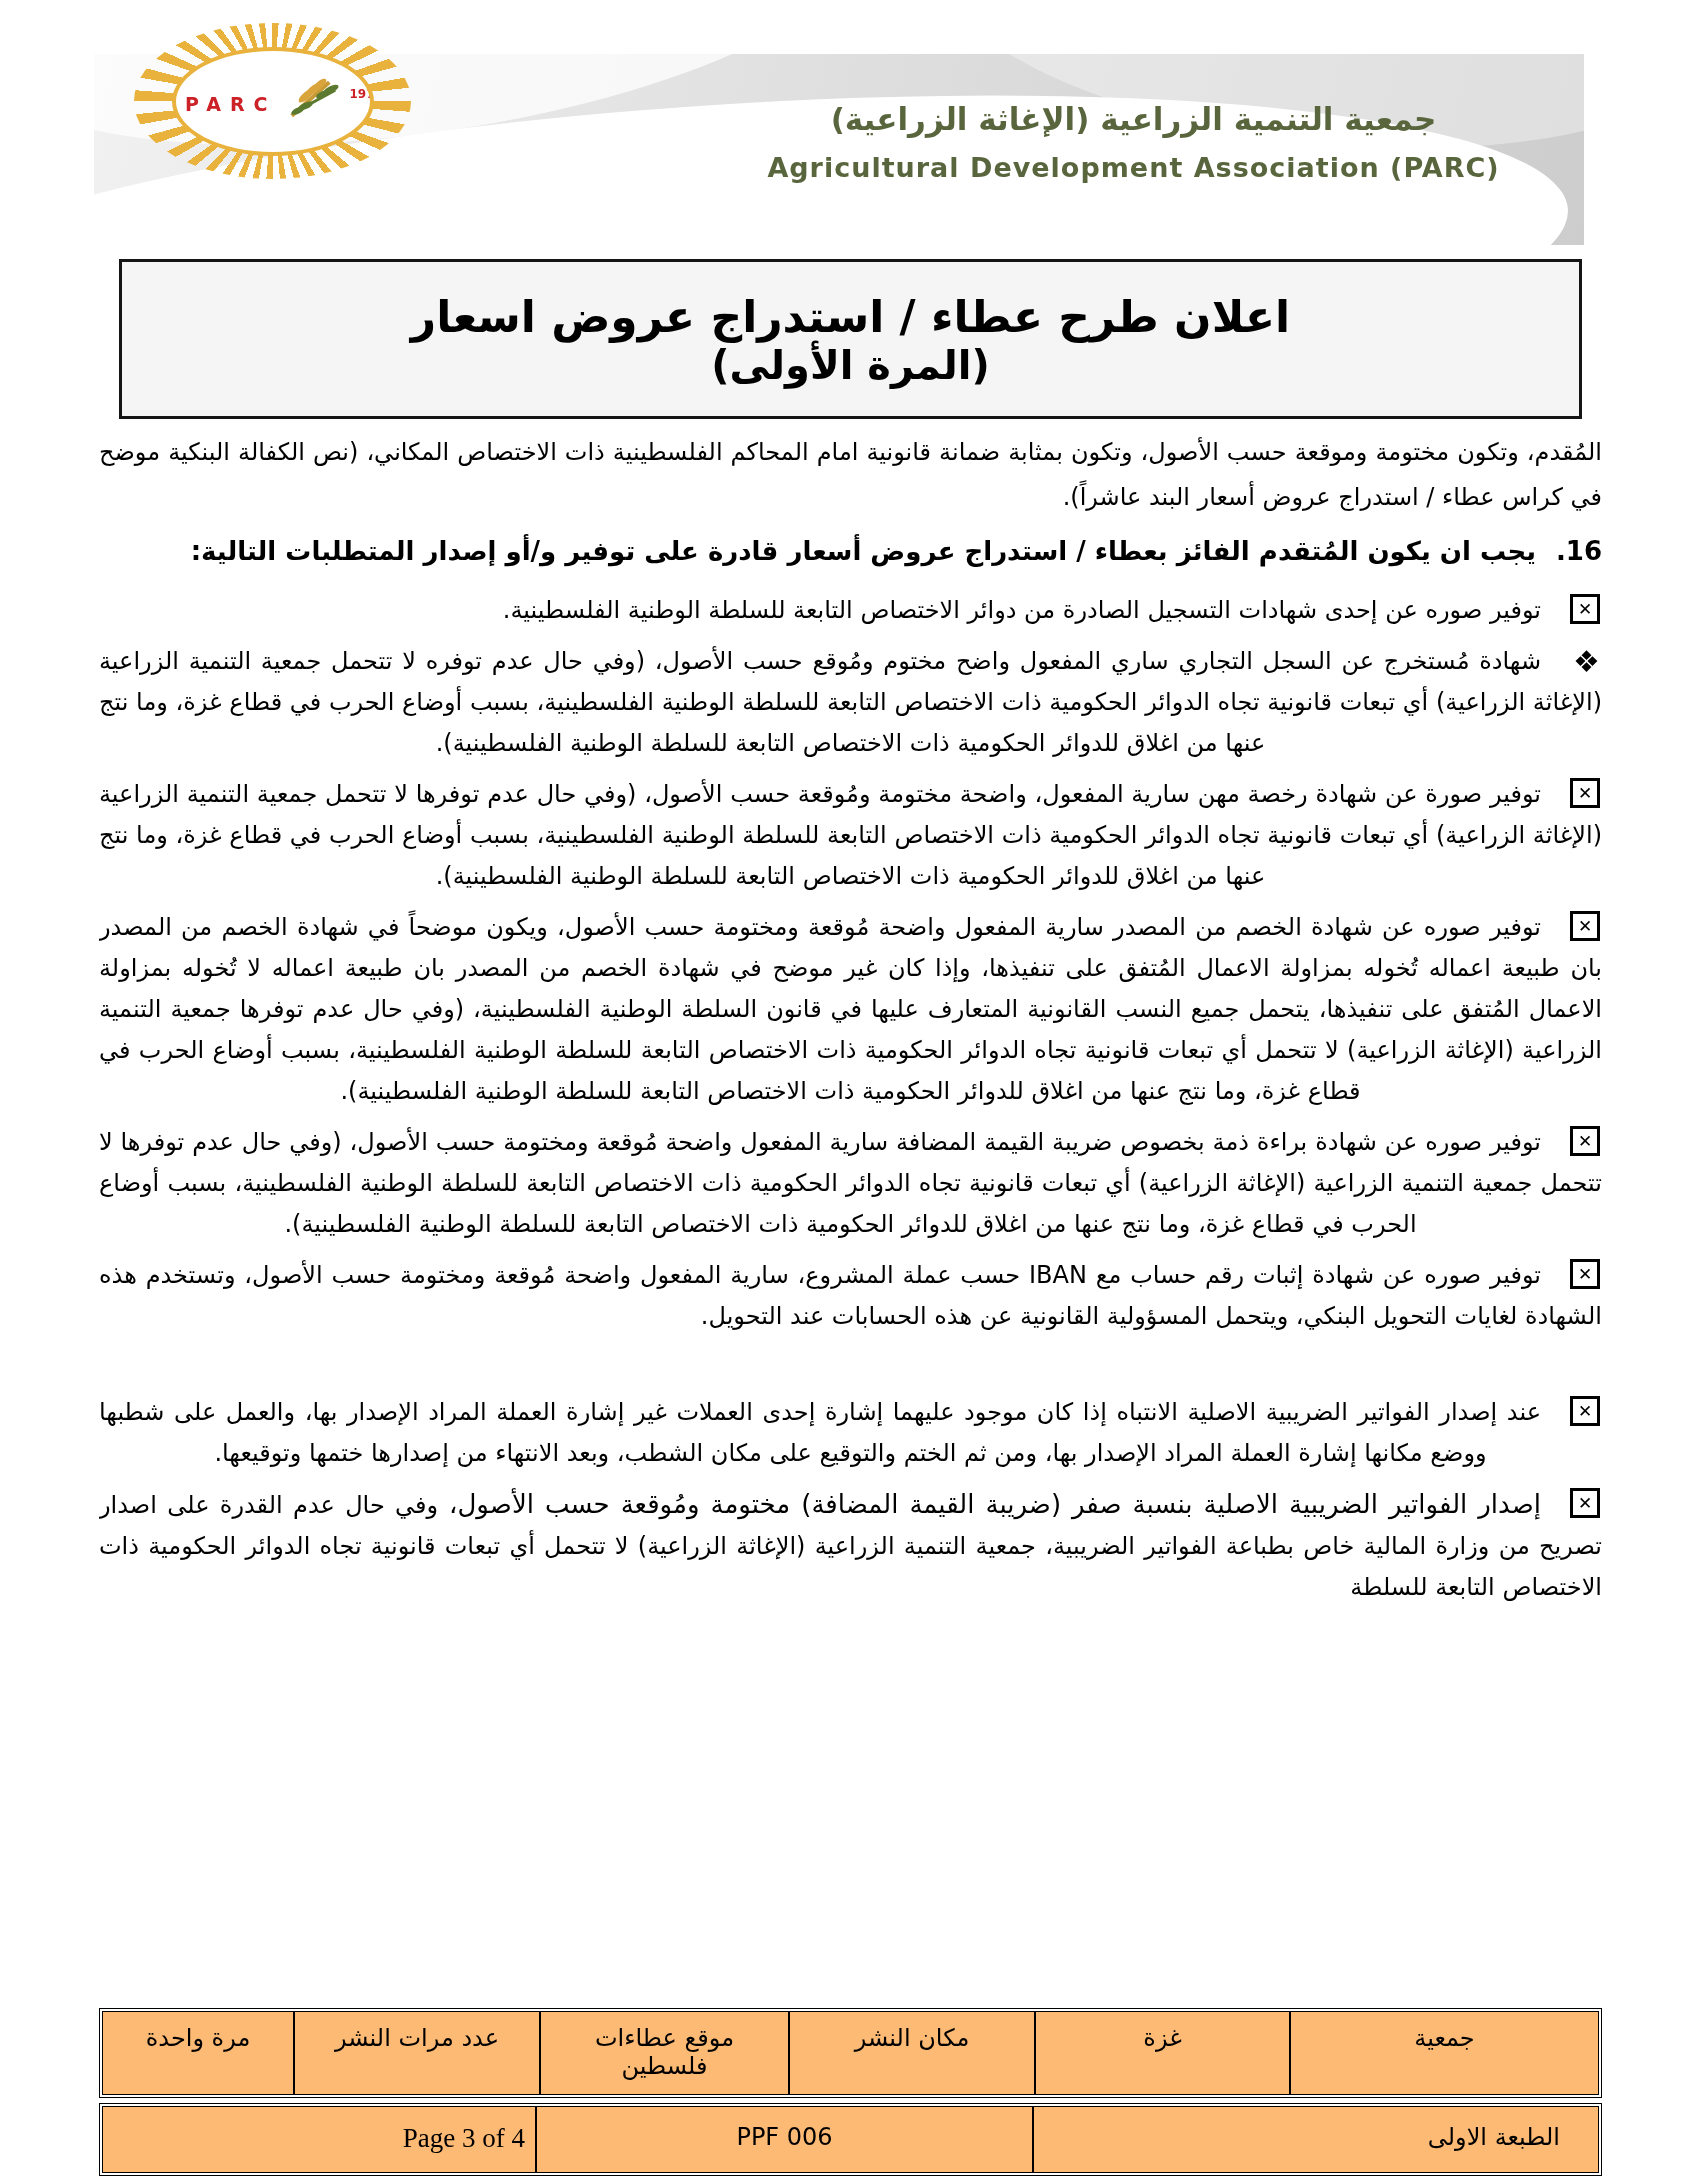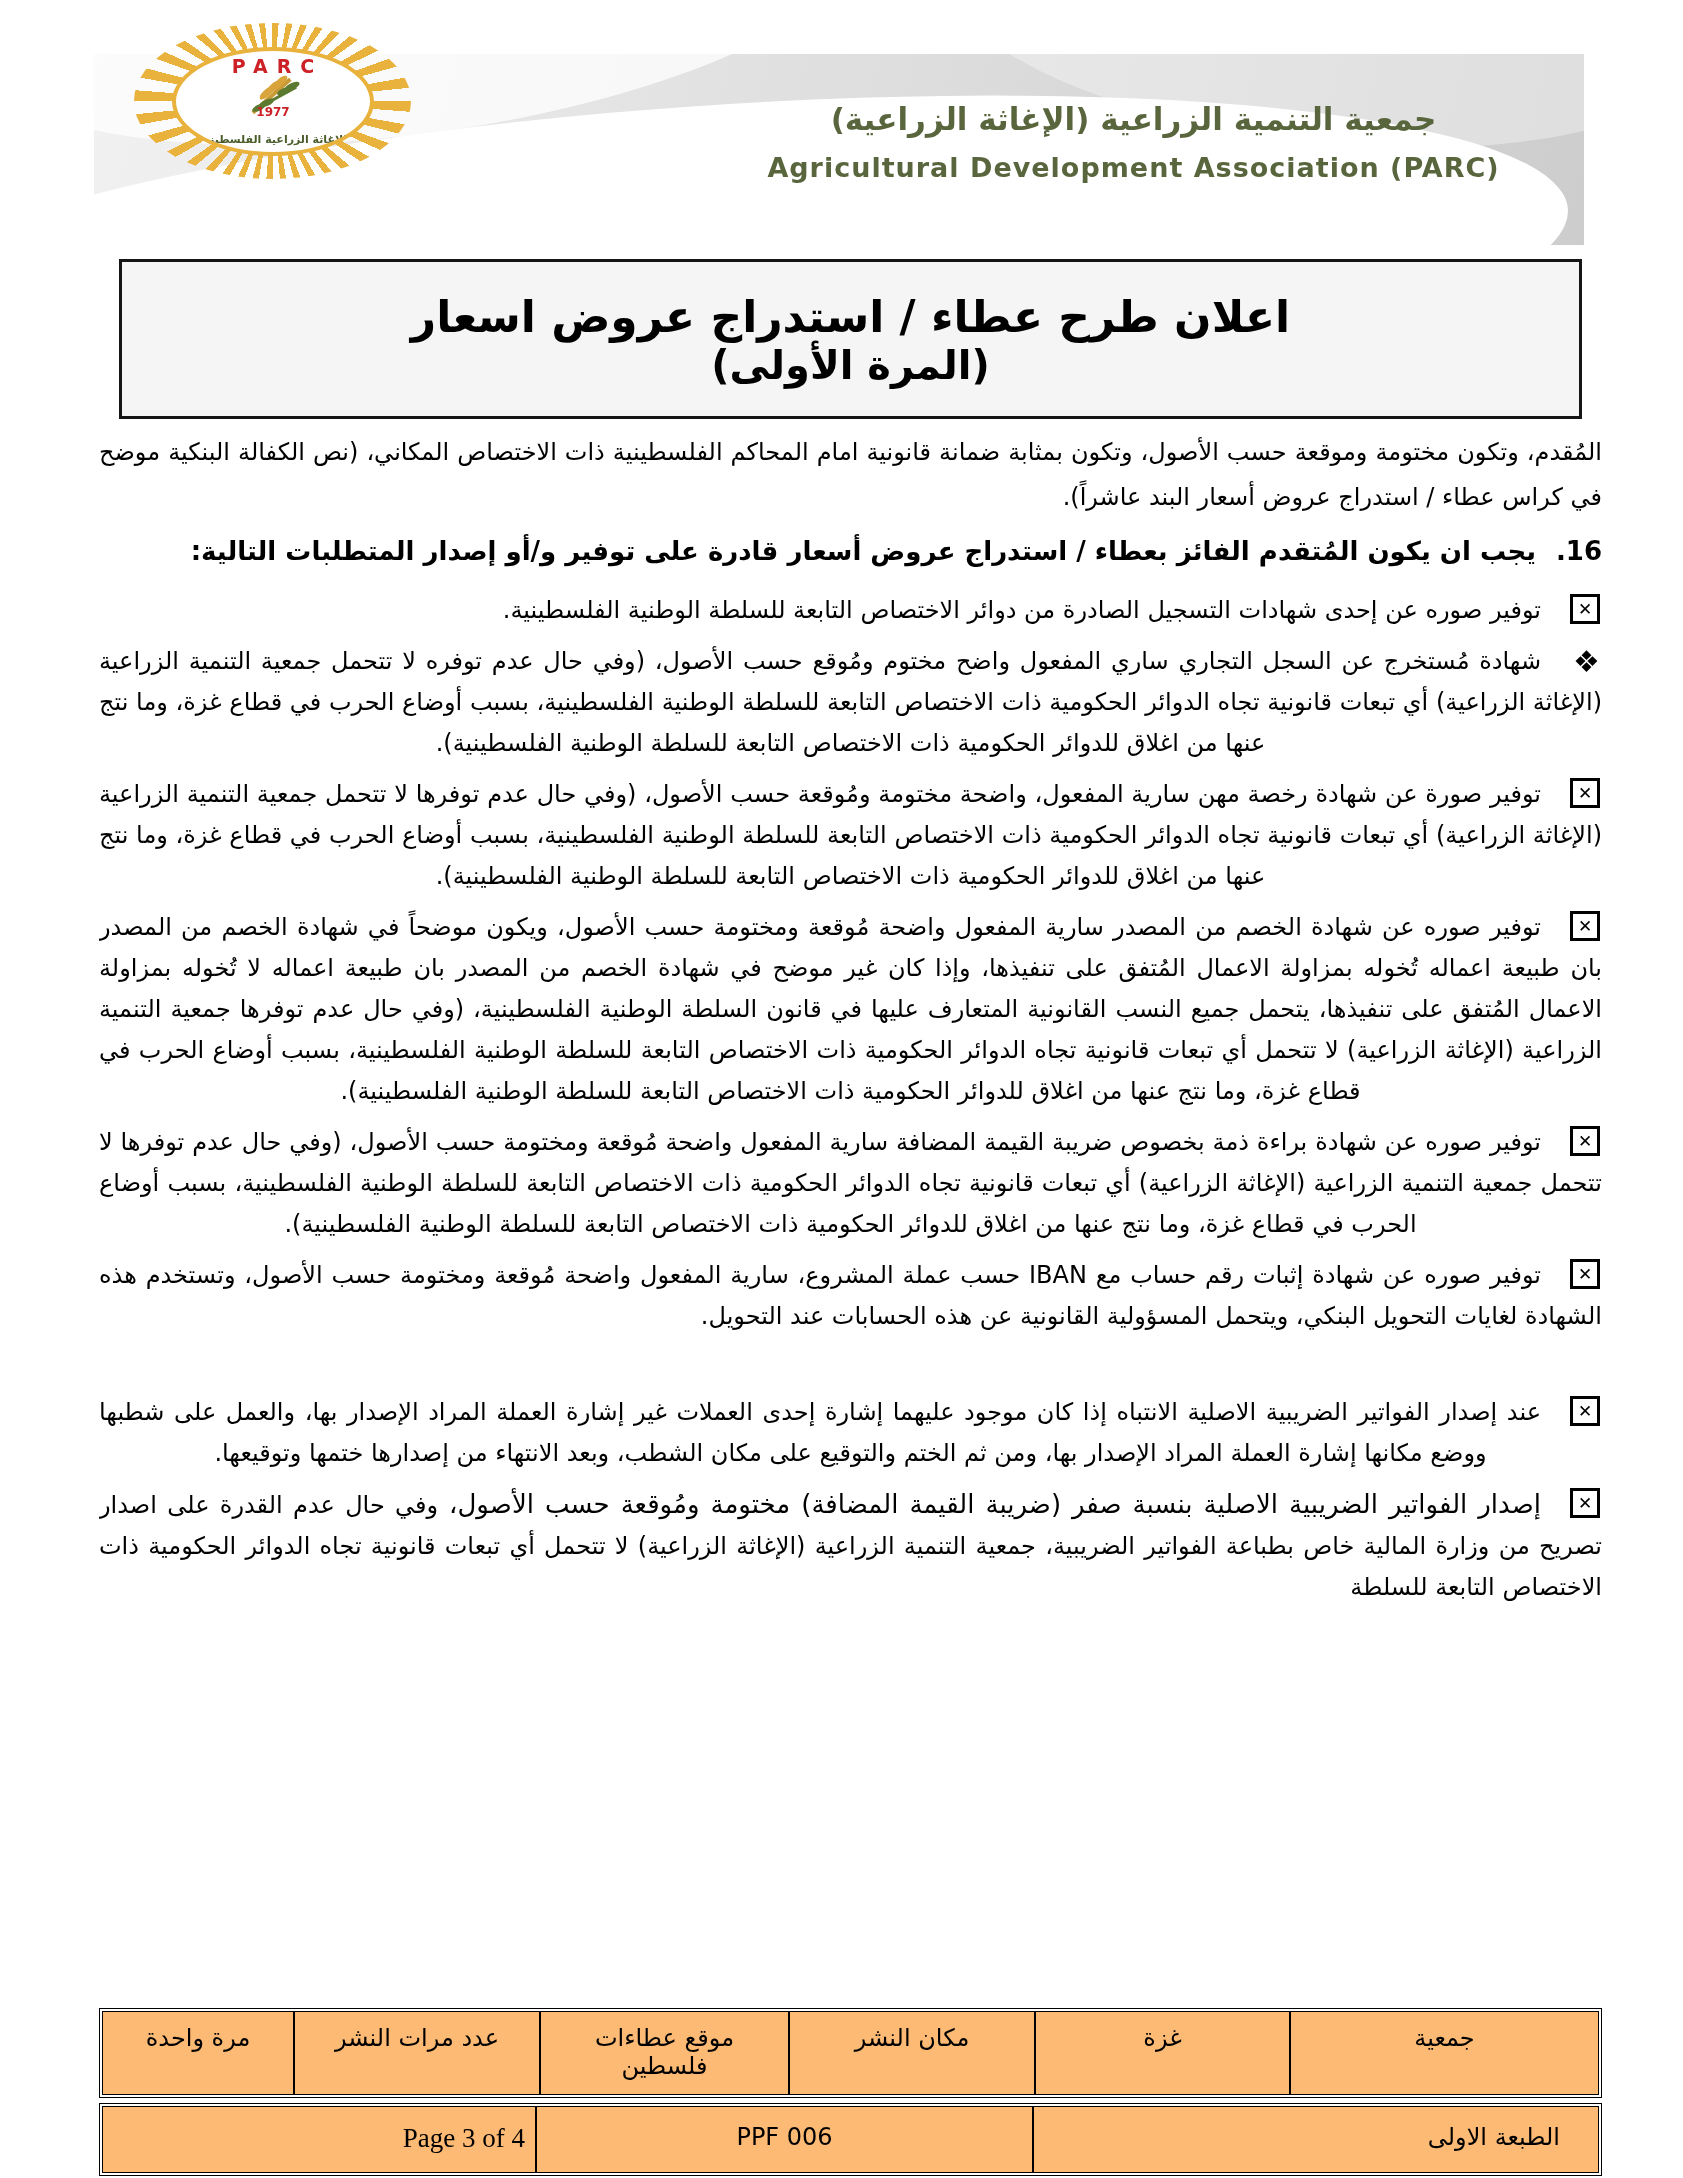--- a/index.html
+++ b/index.html
@@ -38,21 +38,21 @@
 
   
   .logo { position:absolute; left:134px; top:23px; width:277px; height:156px; }
   .logo-sun {
     position:absolute; inset:0; border-radius:50%;
     background:repeating-conic-gradient(#e9b23c 0deg 4.5deg, rgba(233,178,60,0) 4.5deg 10deg);
   }
   .logo-inner {
     position:absolute; left:38px; top:24px; width:202px; height:109px;
     background:#ffffff; border:4px solid #e9b23c; border-radius:50%;
-    display:flex; flex-direction:column; align-items:center; justify-content:flex-start;
+    display:flex; flex-direction:row; align-items:center; justify-content:flex-start;
     overflow:hidden;
   }
   .logo-acronym { font-size:19px; font-weight:bold; color:#cc2127; letter-spacing:9px;
                   margin-top:4px; text-indent:9px; }
   .logo-branches { margin-top:-4px; }
   .logo-year { font-size:12px; font-weight:bold; color:#cc2127; margin-top:-16px; }
   .logo-circle-text { font-size:11px; font-weight:bold; color:#4a5b2a; direction:rtl;
                       white-space:nowrap; margin-top:14px; }
 
   

